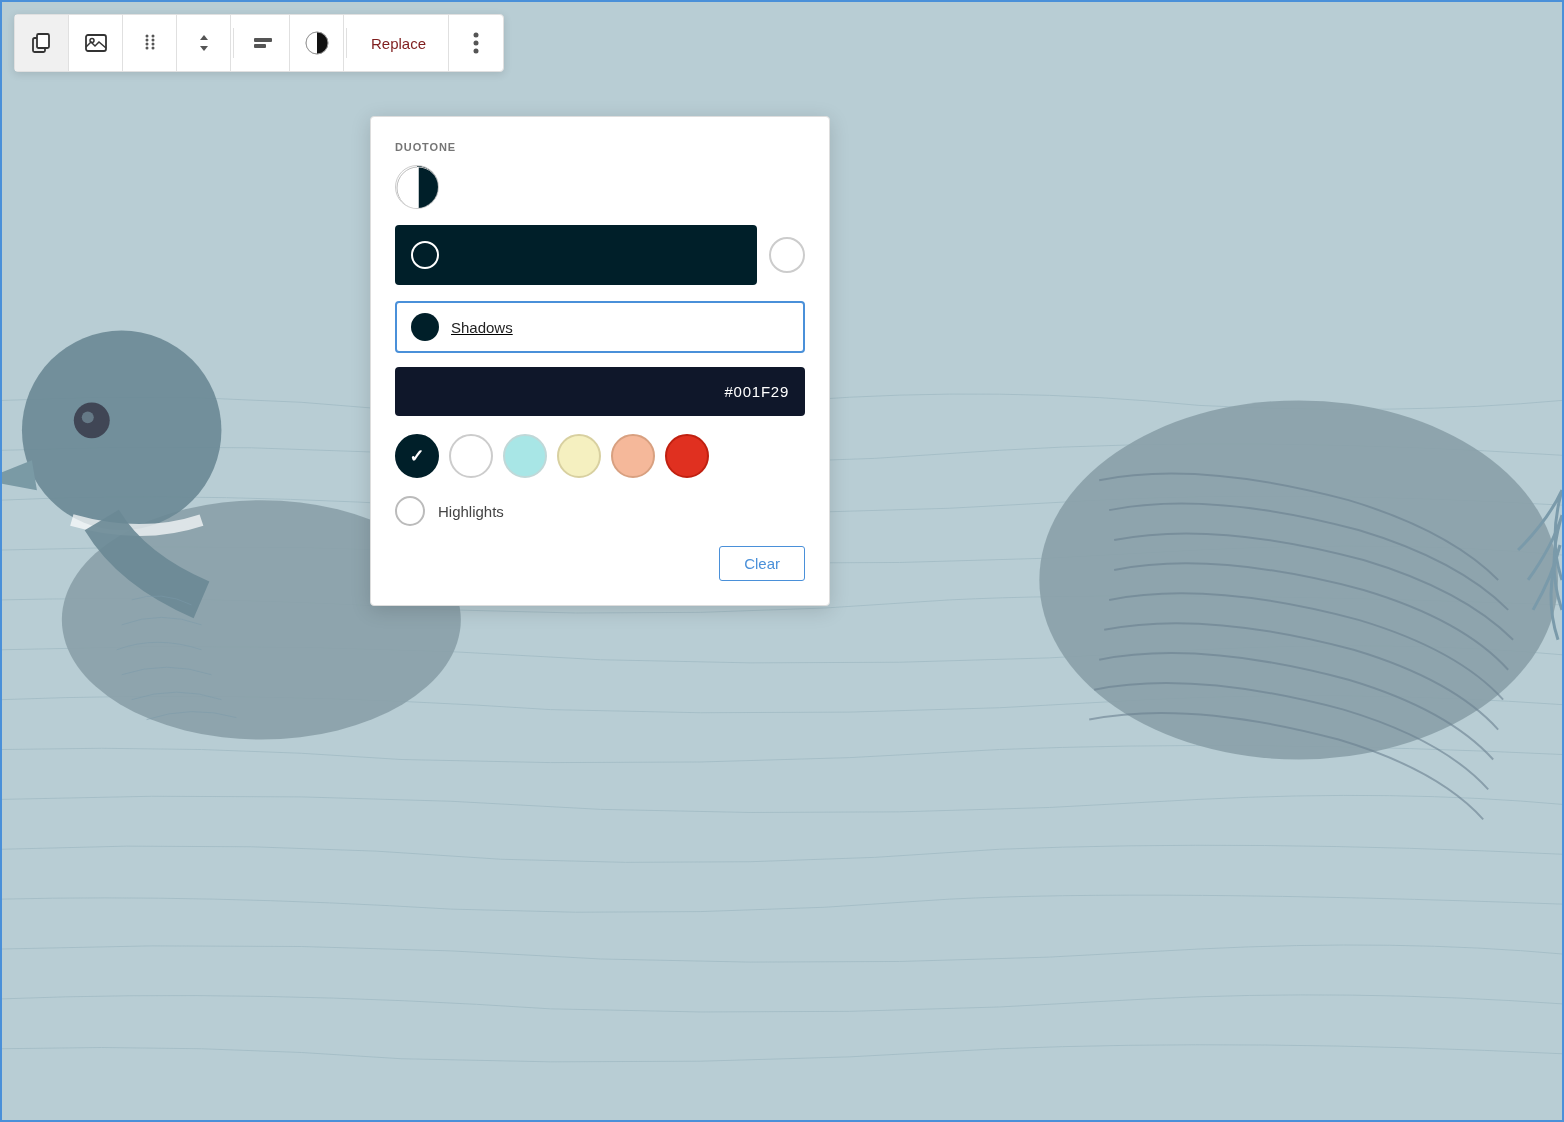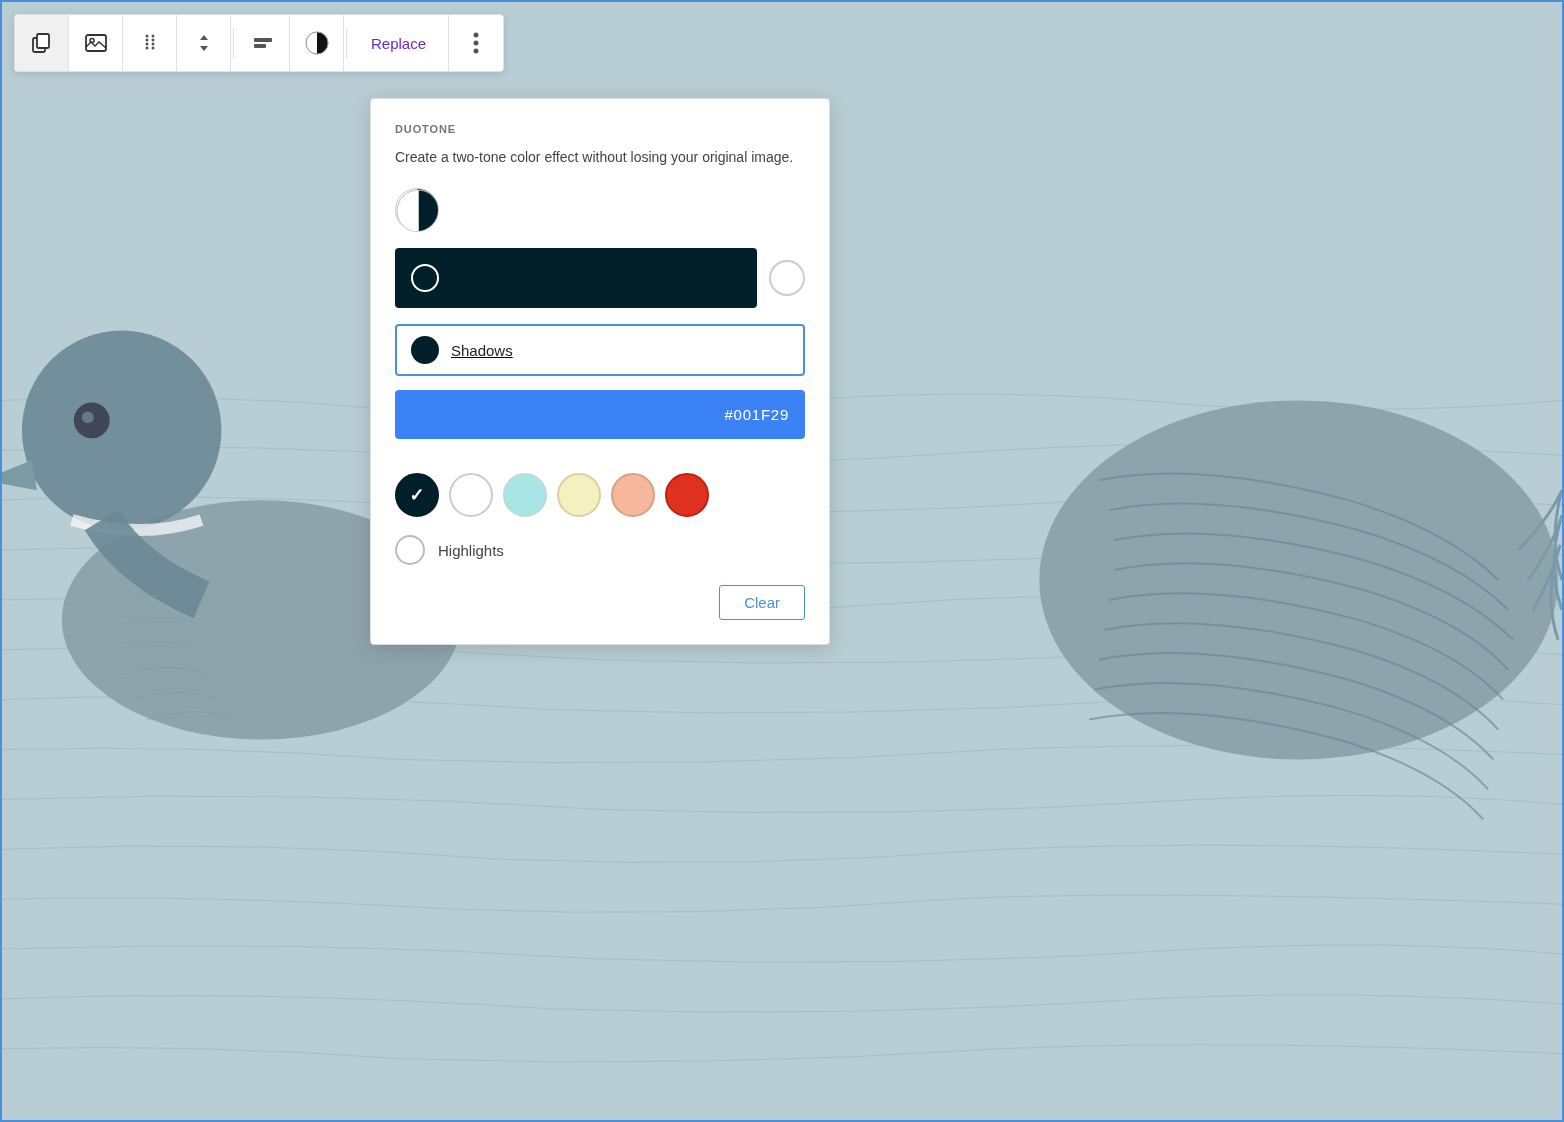--- a/index.html
+++ b/index.html
@@ -46,21 +46,21 @@
     .toolbar-btn {
       width: 54px;
       height: 56px;
       display: flex;
       align-items: center;
       justify-content: center;
       border: none;
       background: transparent;
       cursor: pointer;
       border-right: 1px solid #e0e0e0;
-      color: #6d28d9;
+      color: #7f1d1d;
       font-size: 18px;
     }
 
     .toolbar-btn:last-child {
       border-right: none;
     }
 
     .toolbar-btn.active {
       background: #f0f0f0;
     }
@@ -69,21 +69,21 @@
       width: 100px;
       padding: 0 16px;
       font-size: 15px;
       font-weight: 500;
       border-right: 1px solid #e0e0e0;
     }
 
     
     .duotone-panel {
       position: absolute;
-      top: 98px;
+      top: 116px;
       left: 370px;
       width: 460px;
       background: #ffffff;
       border: 1px solid #ddd;
       border-radius: 4px;
       box-shadow: 0 4px 20px rgba(0,0,0,0.15);
       padding: 24px;
       z-index: 20;
     }
 
@@ -173,27 +173,27 @@
     }
 
     .shadows-label {
       font-size: 15px;
       color: #222;
       font-weight: 400;
     }
 
     
     .hex-bar {
-      background: #3b82f6;
+      background: #0f172a;
       border-radius: 4px;
       padding: 16px 16px;
       display: flex;
       align-items: center;
       justify-content: flex-end;
-      margin-bottom: 34px;
+      margin-bottom: 18px;
     }
 
     .hex-value {
       color: #ffffff;
       font-size: 15px;
       font-weight: 500;
       letter-spacing: 0.05em;
     }
 
     
@@ -393,21 +393,20 @@
     <svg width="6" height="22" viewBox="0 0 6 22" fill="none">
       <circle cx="3" cy="3" r="2.5" fill="#555"></circle>
       <circle cx="3" cy="11" r="2.5" fill="#555"></circle>
       <circle cx="3" cy="19" r="2.5" fill="#555"></circle>
     </svg>
   </button>
 </div>
 
 <div class="duotone-panel">
   <div class="panel-title">DUOTONE</div>
-  <div class="panel-description">Create a two-tone color effect without losing your original image.</div>
 
   <div class="duotone-icon">
     <svg width="44" height="44" viewBox="0 0 44 44">
       <circle cx="22" cy="22" r="21" fill="white"></circle>
       <path d="M22 1 A21 21 0 0 1 22 43 Z" fill="#001f29"></path>
       <circle cx="22" cy="22" r="21" fill="none" stroke="#bbb" stroke-width="1"></circle>
 
       <line x1="22" y1="1" x2="22" y2="43" stroke="white" stroke-width="1.5"></line>
     </svg>
   </div>

